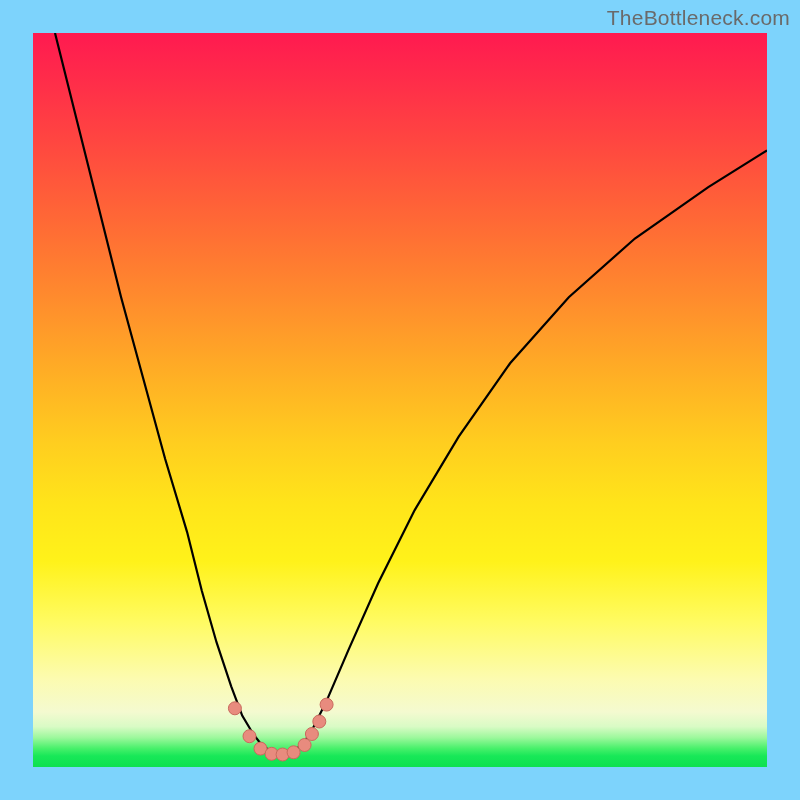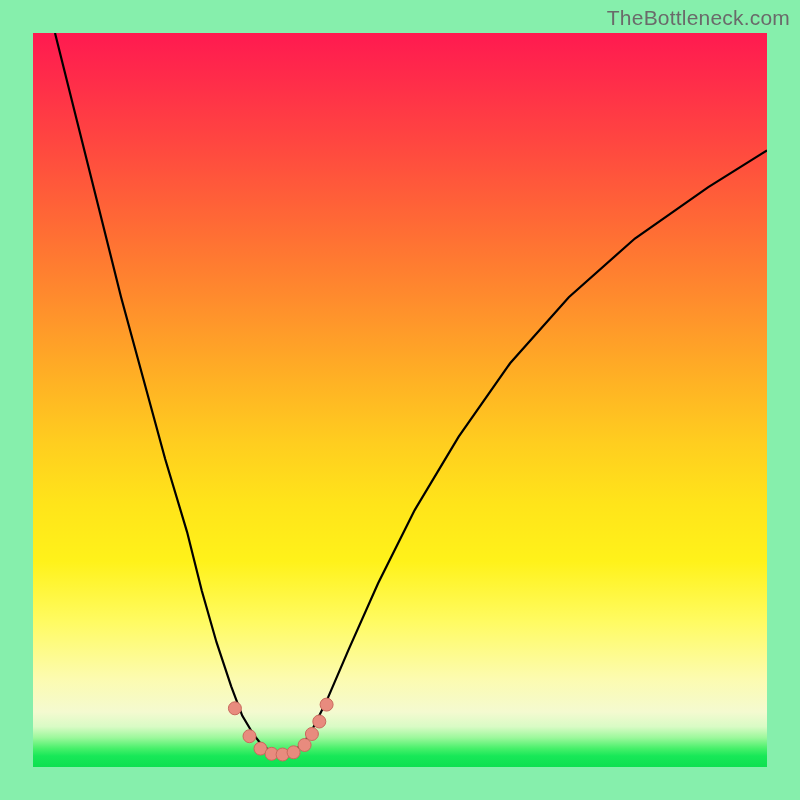--- a/index.html
+++ b/index.html
@@ -10,21 +10,21 @@
     background: #000;
     overflow: hidden;
     font-family: Arial, Helvetica, sans-serif;
   }
   .frame {
     position: absolute;
     left: 0;
     top: 0;
     width: 800px;
     height: 800px;
-    background: #86efac;
+    background: #7dd3fc;
   }
   .plot {
     position: absolute;
     left: 33px;
     top: 33px;
     width: 734px;
     height: 734px;
     
     background: linear-gradient(to bottom,
       #ff1a50 0%,

